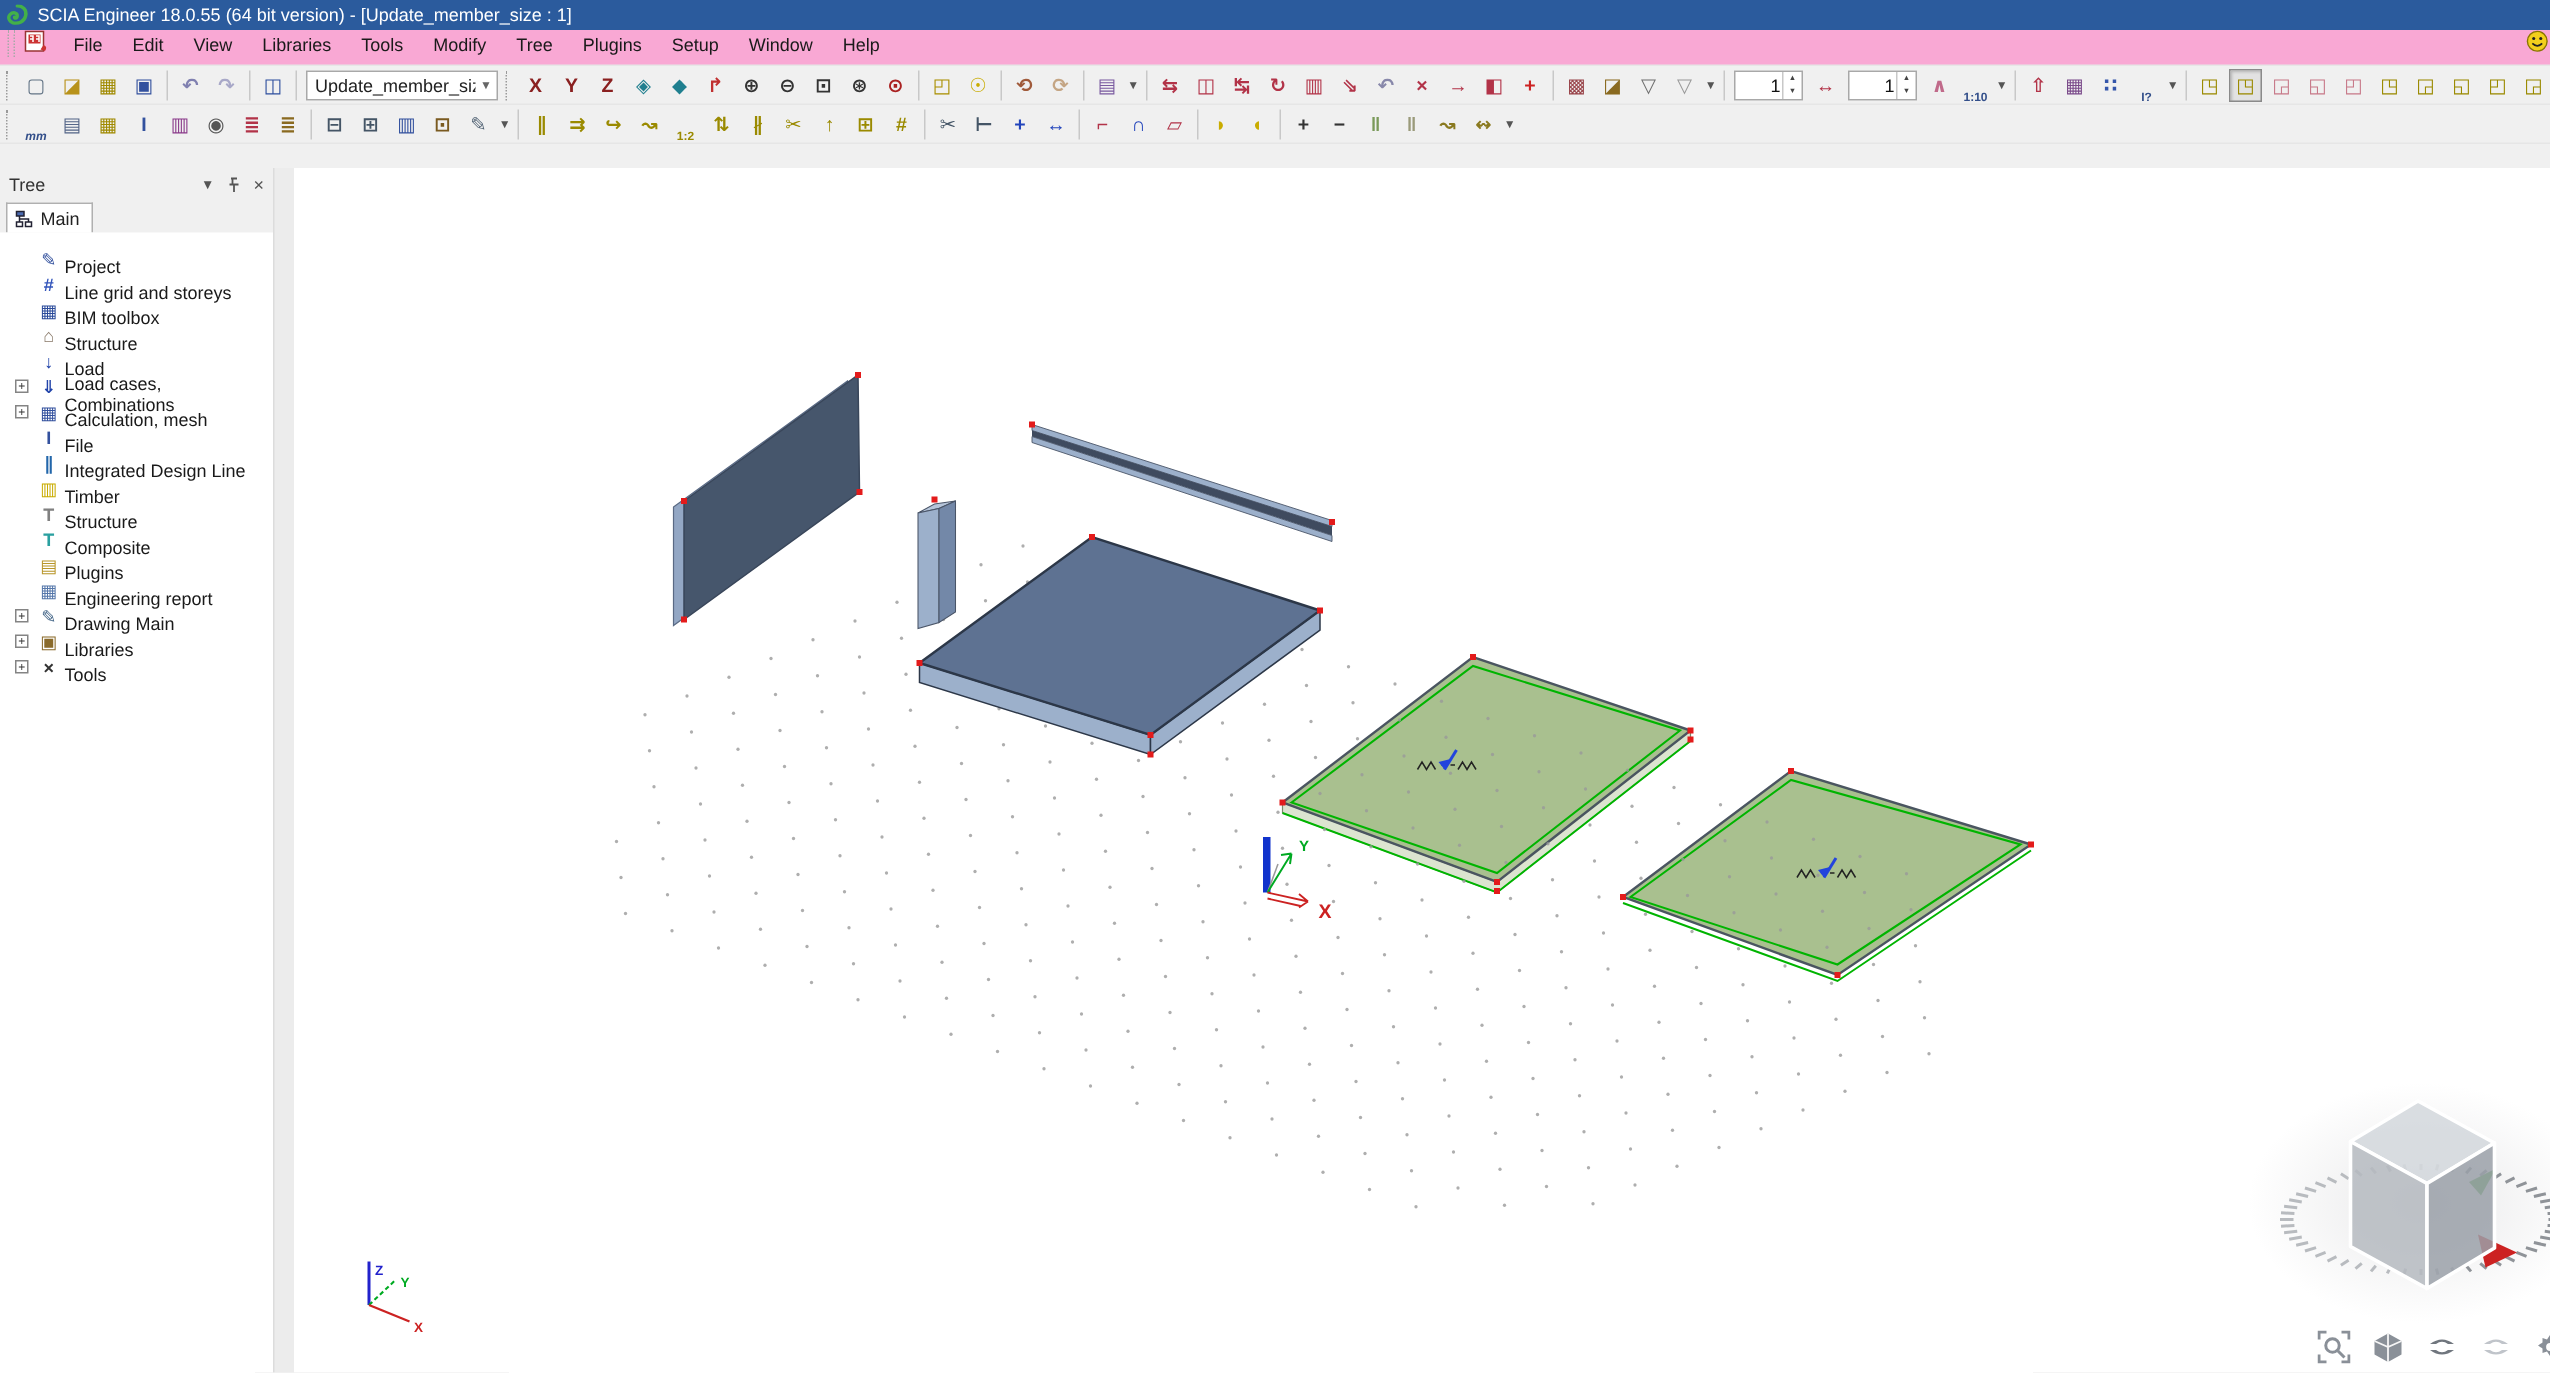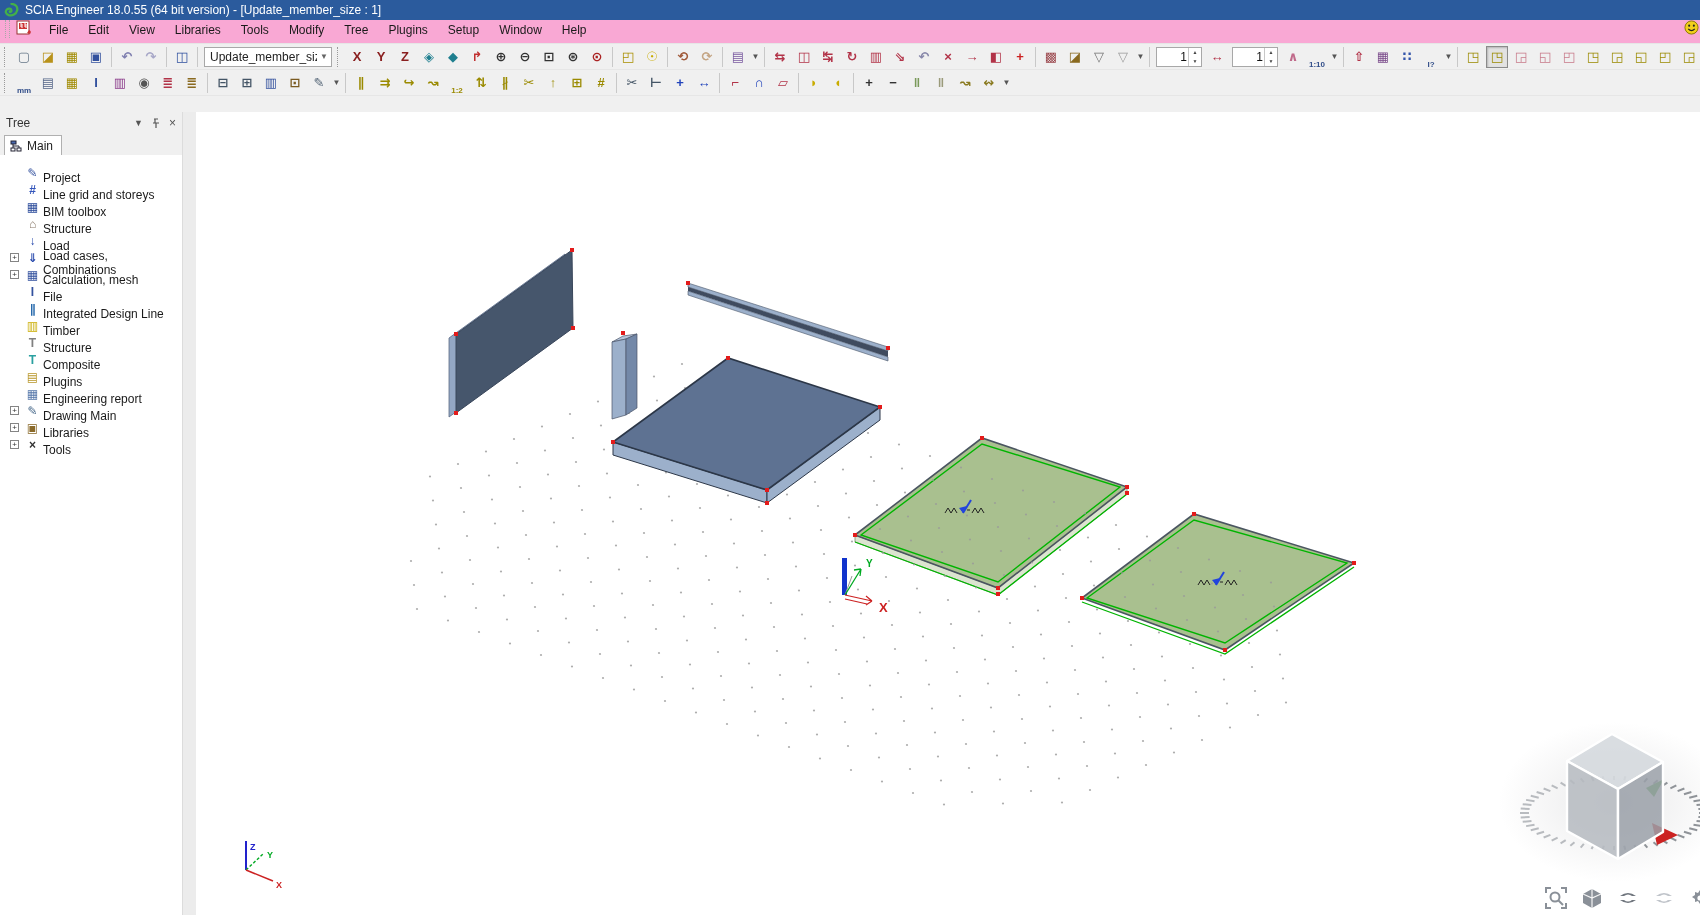--- a/index.html
+++ b/index.html
@@ -306,21 +306,21 @@
     <span class="tb-btn">
       <span class="g" style="color: rgb(154, 138, 0);">◰</span>
     </span>
     <span class="tb-btn">
       <span class="g" style="color: rgb(154, 138, 0);">◲</span>
     </span>
   </div>
 <div class="toolbar" id="tb2">
     <span class="tb-grip"></span>
     <span class="tb-btn">
-      <span class="x" style="color: rgb(51, 79, 138);">mm</span>
+      <span class="x" style="color: rgb(51, 79, 138); font-style: italic;">mm</span>
     </span>
     <span class="tb-btn">
       <span class="g" style="color: rgb(85, 102, 136);">▤</span>
     </span>
     <span class="tb-btn">
       <span class="g" style="color: rgb(160, 138, 0);">▦</span>
     </span>
     <span class="tb-btn">
       <span class="g" style="color: rgb(51, 81, 158);">I</span>
     </span>

